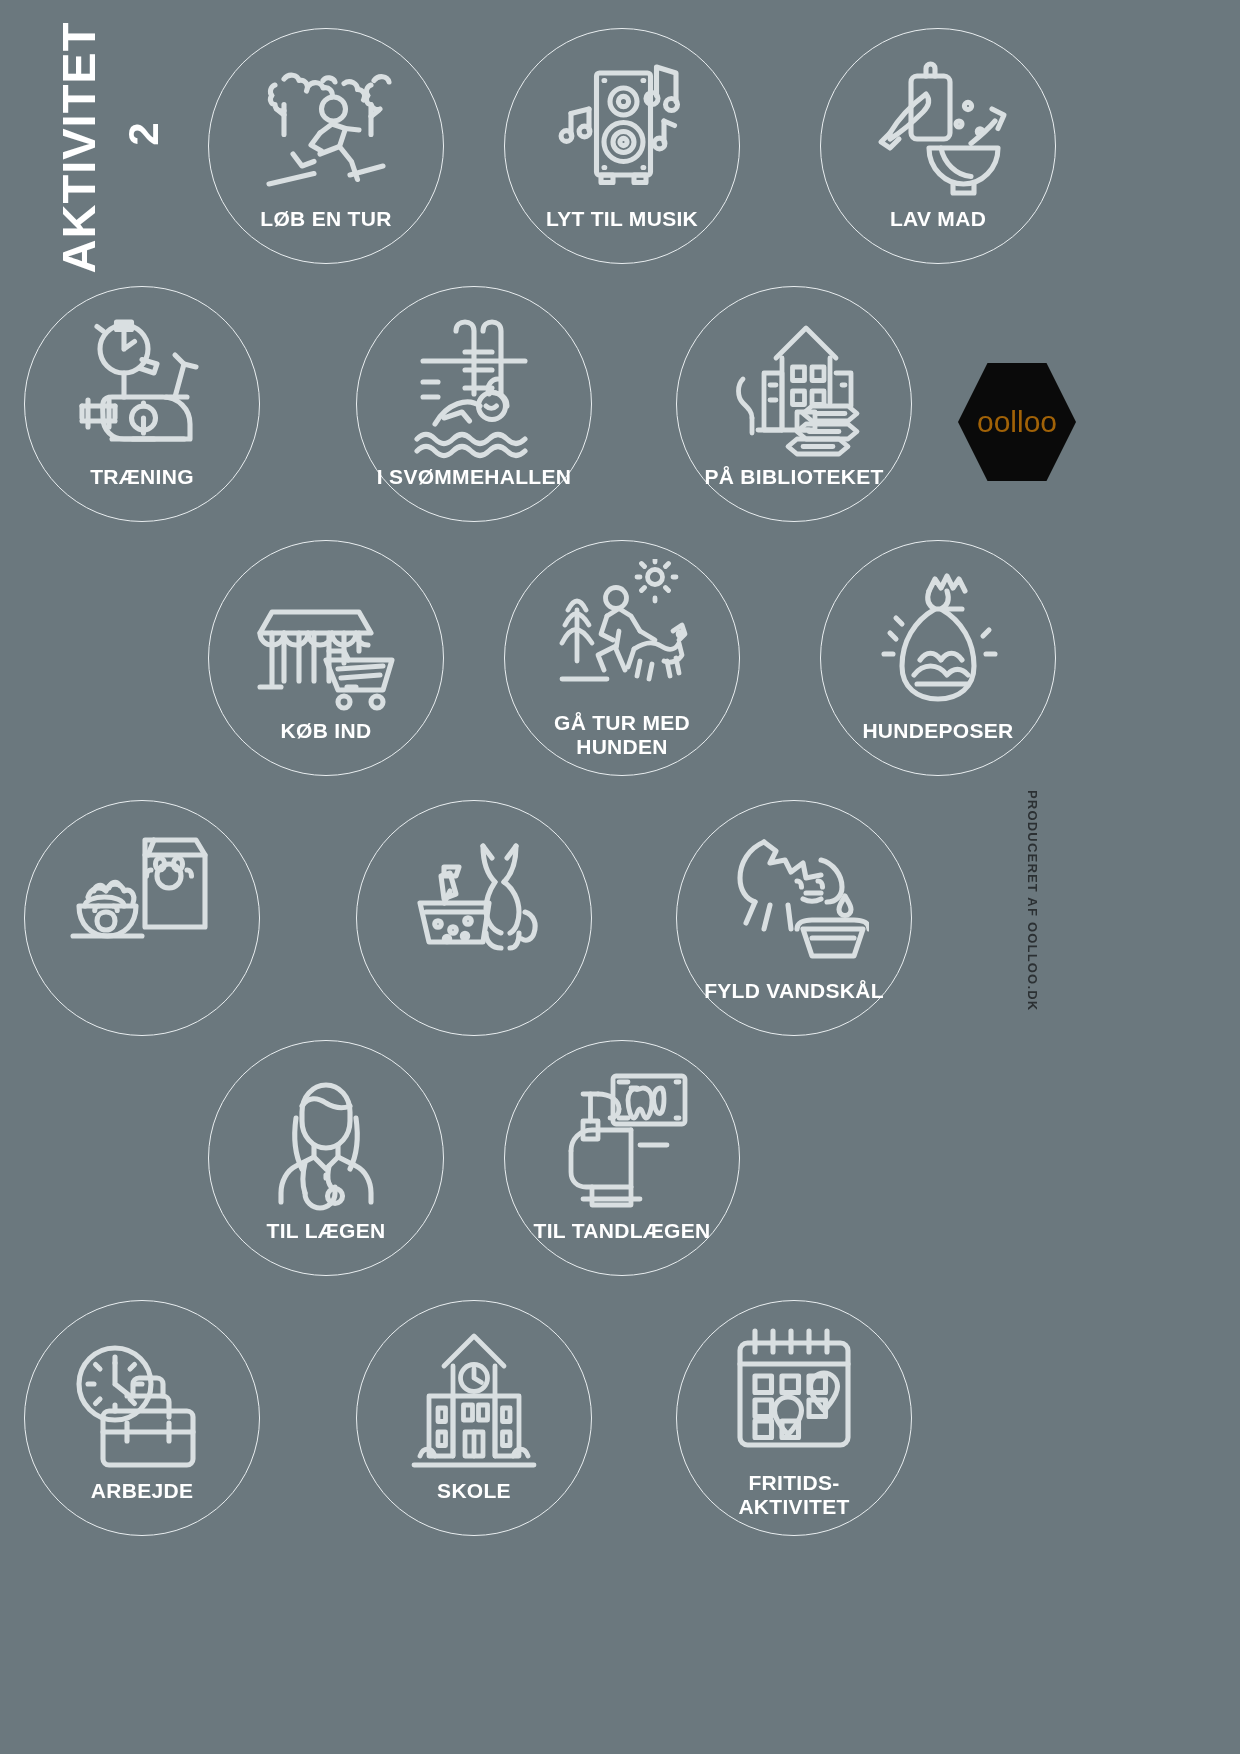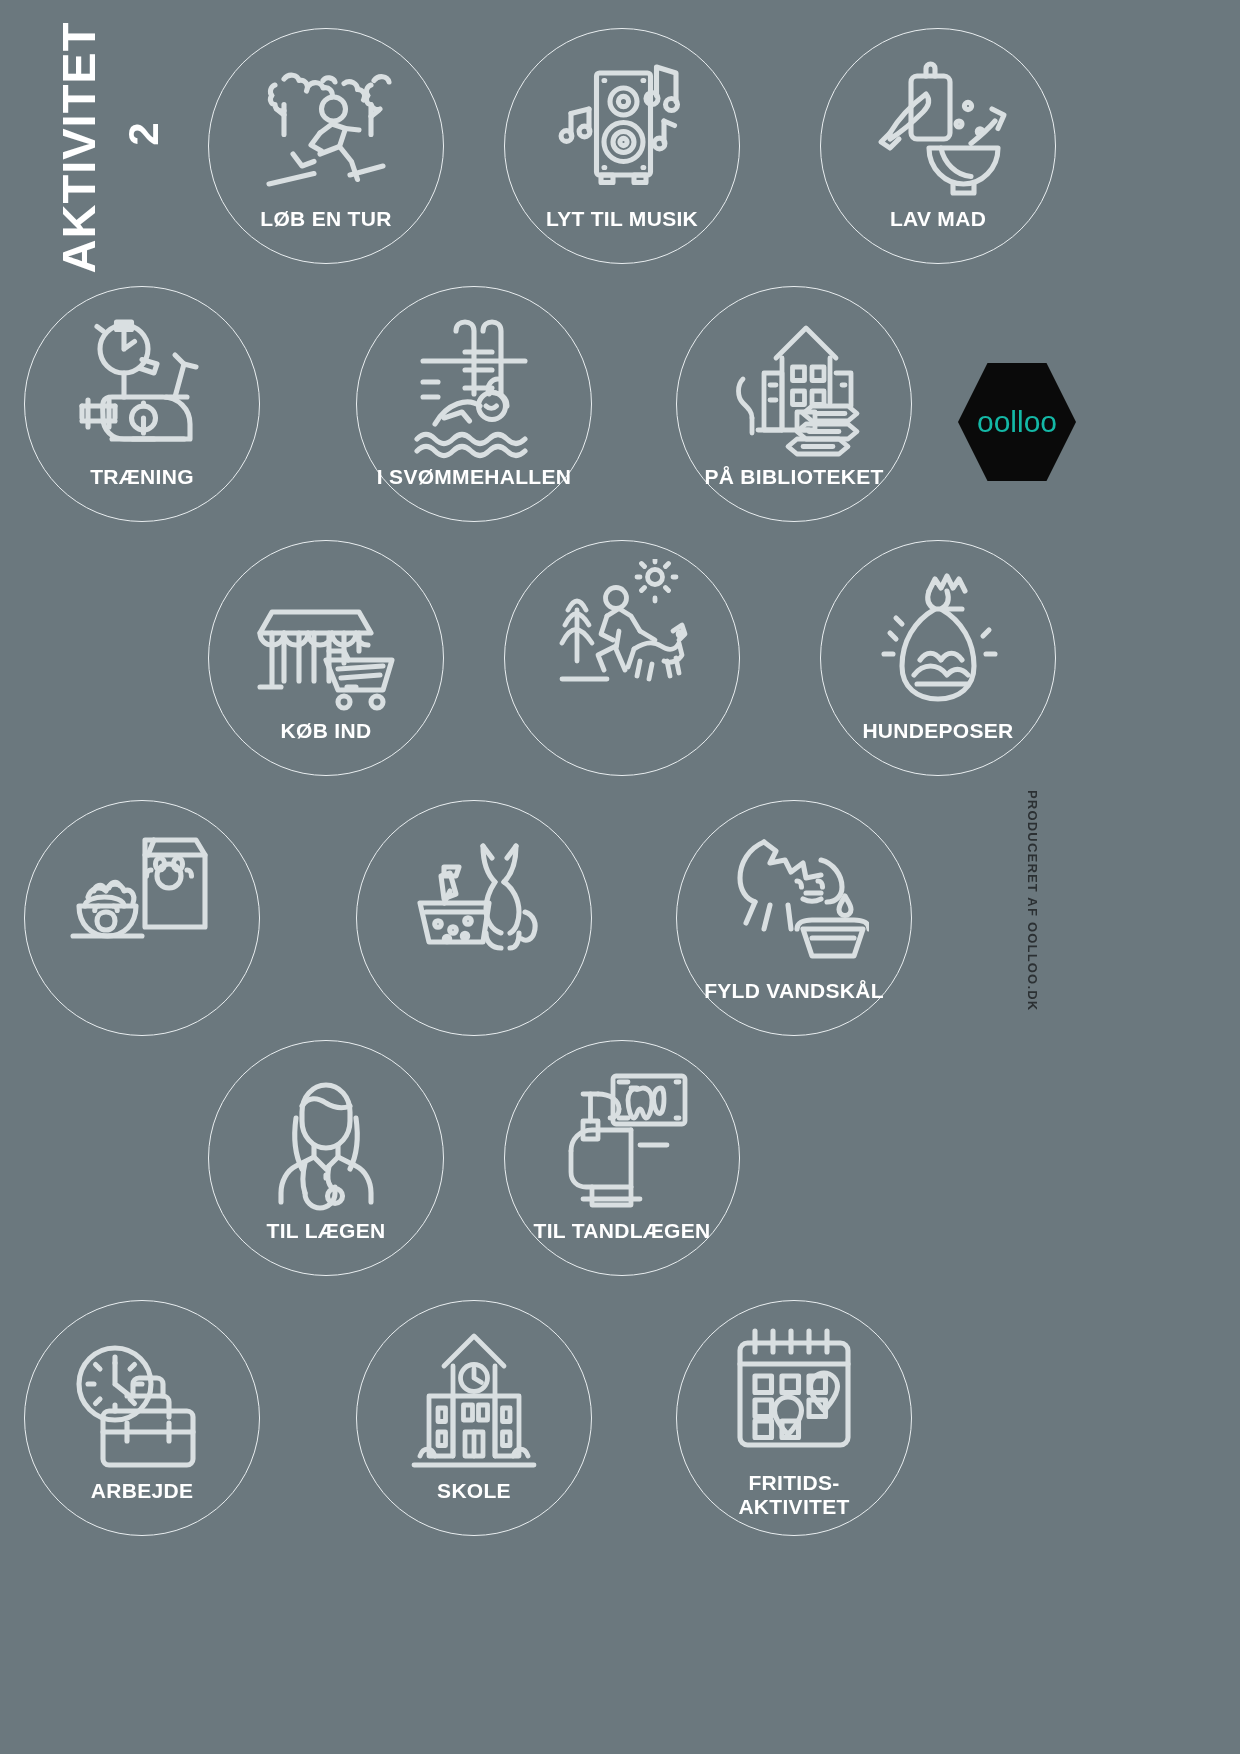--- a/index.html
+++ b/index.html
@@ -48,21 +48,21 @@
   
   .logo-hex{
     position:absolute;
     left:958px; top:363px;
     width:118px; height:118px;
     background:#0a0a0a;
     clip-path:polygon(25% 0%, 75% 0%, 100% 50%, 75% 100%, 25% 100%, 0% 50%);
     display:flex; align-items:center; justify-content:center;
   }
   .logo-hex span{
-    color:#14b8a6;
+    color:#a16207;
     font-size:30px;
     letter-spacing:0px;
     font-family:"Liberation Sans", sans-serif;
     font-weight:300;
   }
 
   
   .credit{
     position:absolute;
     left:1040px; top:790px;
@@ -307,20 +307,22 @@
         <path d="M46 58l-12 6 4 10"></path>
         <path d="M62 48l10 6"></path>
         <path d="M58 60c6-4 12-6 18-2 6 4 10 2 12-2l2 8c-2 4-8 6-12 4"></path>
         <path d="M84 48l6-4 2 6-4 4"></path>
         <circle cx="89" cy="50" r="1.6"></circle>
         <path d="M62 68l-2 10M70 70l-2 10M80 68l2 10M86 66l2 10"></path>
         <path d="M58 60l-4 12"></path>
         <path d="M10 80h30"></path>
       </svg>
     </div>
+    <div class="cap">GÅ TUR MED
+HUNDEN</div>
   </div>
 
   <div class="badge" style="left:820px; top:540px;">
     <div class="art">
       <svg viewBox="0 0 100 100" fill="none" stroke="#d9dfe1" stroke-width="3.4" stroke-linecap="round" stroke-linejoin="round">
         <path d="M44 16l4-8 4 6 4-8 4 8 4-6 4 8"></path>
         <path d="M44 16c-2 6 0 10 4 12-14 8-22 22-22 38 0 14 10 22 24 22s24-8 24-22c0-16-8-30-22-38 4-2 6-6 4-12"></path>
         <path d="M48 28h18"></path>
         <path d="M38 62c4-6 10-6 14 0 4-6 10-6 14 0"></path>
         <path d="M34 72c6-8 16-8 22 0 4-5 10-5 14 0"></path>

